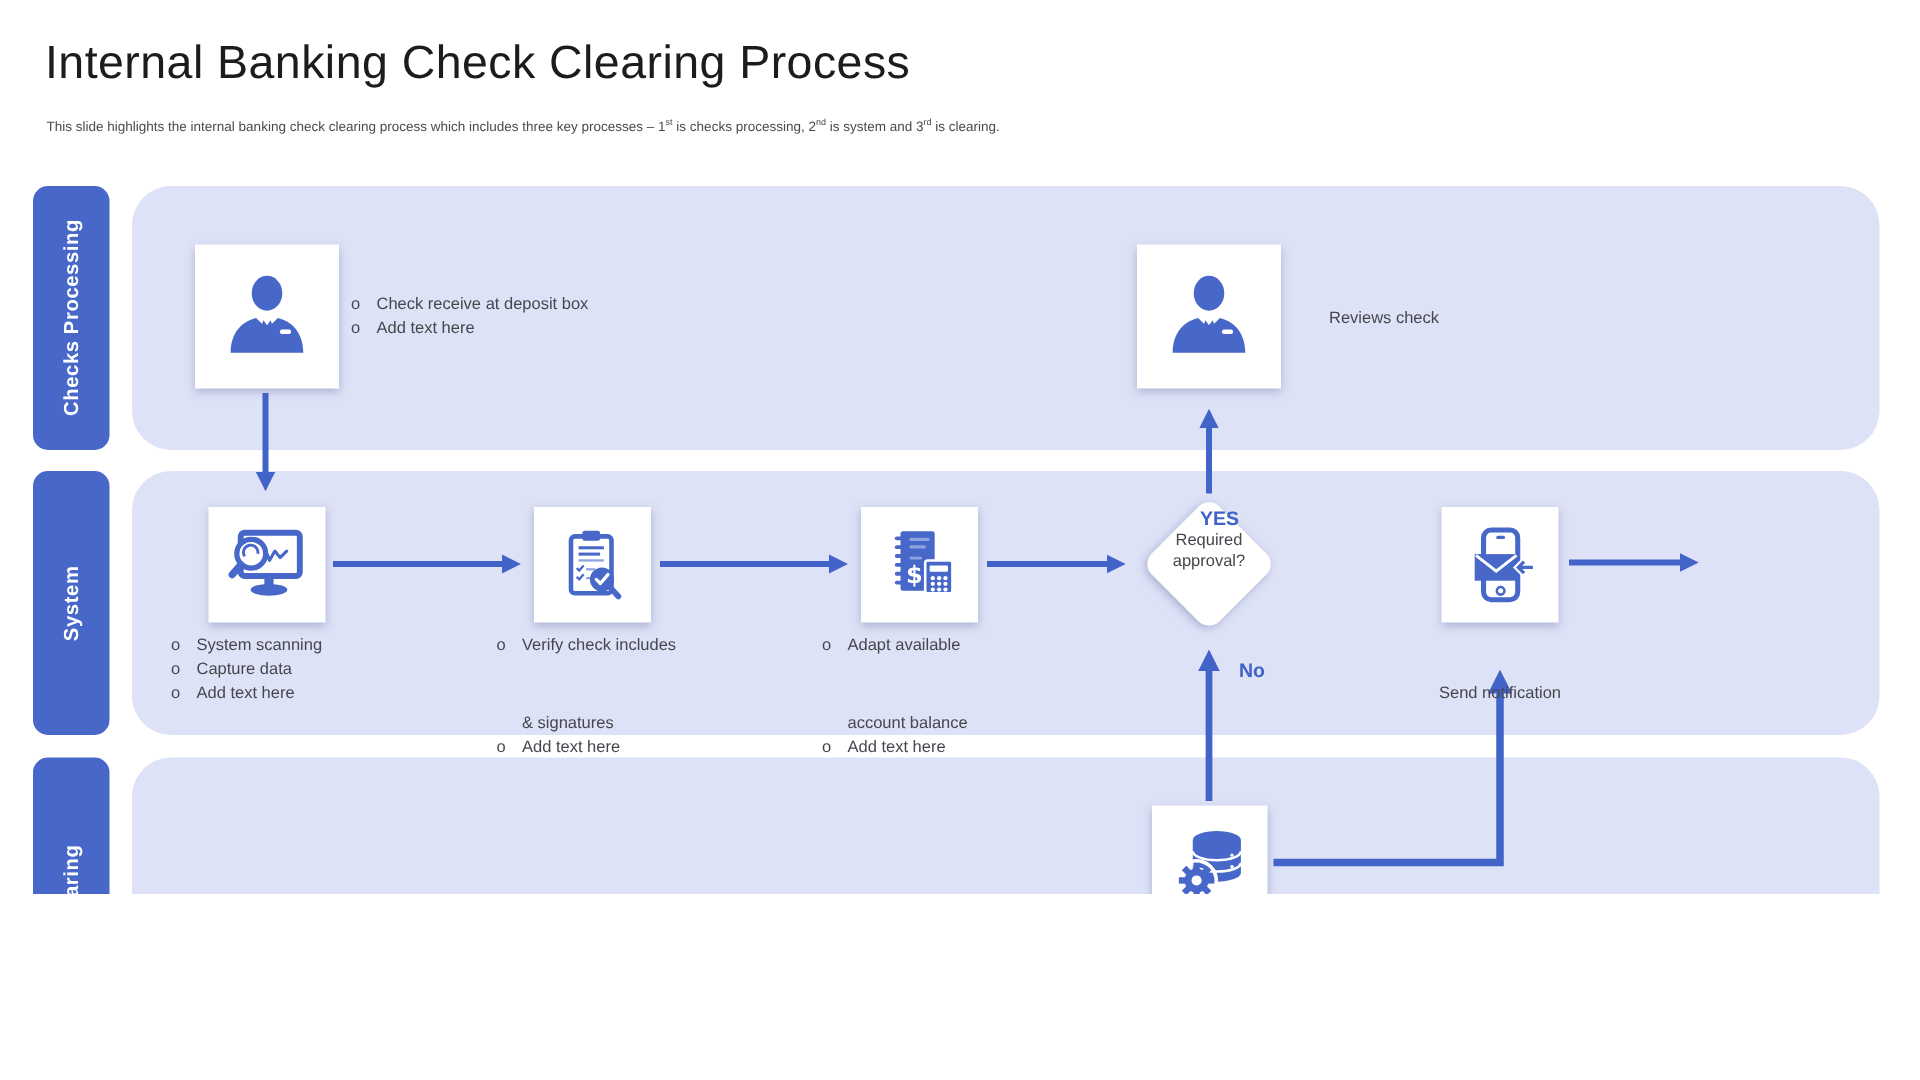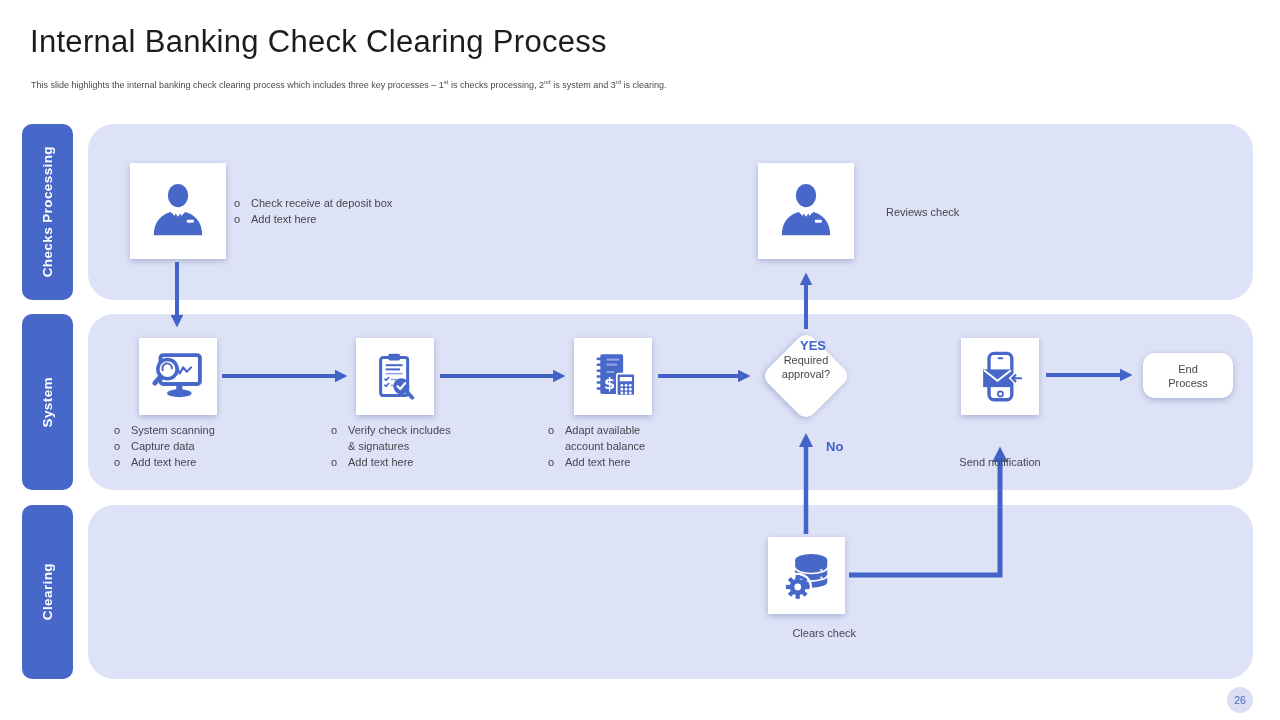--- a/index.html
+++ b/index.html
@@ -1,17 +1,17 @@
 <!DOCTYPE html>
 <html><head>
 <meta charset="utf-8">
 <style>
   * { margin:0; padding:0; box-sizing:border-box; }
   body { background:#ffffff; font-family:"Liberation Sans", sans-serif; }
-  .slide { position:relative; width:1280px; height:720px; background:#fff; overflow:hidden; }
+  .slide { position:relative; width:1280px; height:596px; background:#fff; overflow:hidden; }
 
   .title { position:absolute; left:30px; top:24px; font-size:31px; color:#1c1c1c;
            font-weight:normal; letter-spacing:.3px; }
   .subtitle { position:absolute; left:31px; top:79px; font-size:9px; color:#4b4b4b; }
   .subtitle sup { font-size:6px; }
 
   .lane-tab { position:absolute; left:22px; width:51px; background:#4767C9; border-radius:10px;
               display:flex; align-items:center; justify-content:center; }
   .lane-tab span { writing-mode:vertical-rl; transform:rotate(180deg); color:#fff;
                    font-weight:bold; font-size:13.5px; letter-spacing:.4px; white-space:nowrap; }
@@ -29,21 +29,21 @@
                    font-size:11px; line-height:14px; color:#45474D; }
 
   .endbox { position:absolute; left:1143px; top:353px; width:90px; height:45px; background:#fff;
             border-radius:12px; box-shadow:0 2px 6px rgba(70,85,150,.35);
             display:flex; align-items:center; justify-content:center; }
   .endbox div { font-size:11px; line-height:14px; color:#45474D; text-align:center; width:52px; }
 
   .bullets { position:absolute; font-size:11px; line-height:16px; color:#45474D; }
   .b-row { display:flex; }
   .b-m { width:17px; flex:none; }
-  .b-c { margin-left:17px; }
+  .b-c { margin-left:17px;margin-top:36px; }
 
   .node-label { position:absolute; font-size:11px; color:#45474D; }
   .branch { position:absolute; font-weight:bold; color:#3E62C9; font-size:13px; }
 
   .footer { position:absolute; left:0; top:701px; width:1280px; text-align:center;
             font-size:10px; color:#9b9b9b; }
   .page-badge { position:absolute; left:1227px; top:687px; width:26px; height:26px; border-radius:50%;
                 background:#DADEF3; color:#4767C9; font-size:10.5px; display:flex;
                 align-items:center; justify-content:center; }
 
@@ -232,23 +232,20 @@
         <circle cx="32.5" cy="52" r="3" fill="none" stroke="#4767C9" stroke-width="2"></circle>
         <rect x="12" y="23" width="34" height="21" fill="#4767C9"></rect>
         <path d="M13 24 L29 36.5 L45 24" fill="none" stroke="#ffffff" stroke-width="2.4"></path>
         <path d="M58 33.5 H47 M51 29 l-4.5 4.5 4.5 4.5" fill="none" stroke="#ffffff" stroke-width="6"></path>
         <path d="M58 33.5 H47 M51 29 l-4.5 4.5 4.5 4.5" fill="none" stroke="#4767C9" stroke-width="2.6"></path>
       </svg>
     </span>
   </div>
   <div class="node-label" style="left:950px; top:424px; width:100px; text-align:center;margin-top:32px;">Send notification</div>
 
-  <div class="endbox">
-    <div>End Process</div>
-  </div>
 
   <div class="node" style="left:768px; top:537px; width:77px; height:77px;">
     <span>
       <svg class="icon-svg" width="54" height="54" viewBox="0 0 64 64">
         <ellipse cx="37" cy="13" rx="19" ry="7" fill="#4767C9"></ellipse>
         <path d="M18 13 v26 a19 7 0 0 0 38 0 v-26 z" fill="#4767C9"></path>
         <path d="M18 22 a19 7 0 0 0 38 0" fill="none" stroke="#ffffff" stroke-width="2"></path>
         <path d="M18 31 a19 7 0 0 0 38 0" fill="none" stroke="#ffffff" stroke-width="2"></path>
         <circle cx="49" cy="25" r="1.3" fill="#fff"></circle>
         <circle cx="49" cy="34" r="1.3" fill="#fff"></circle>

